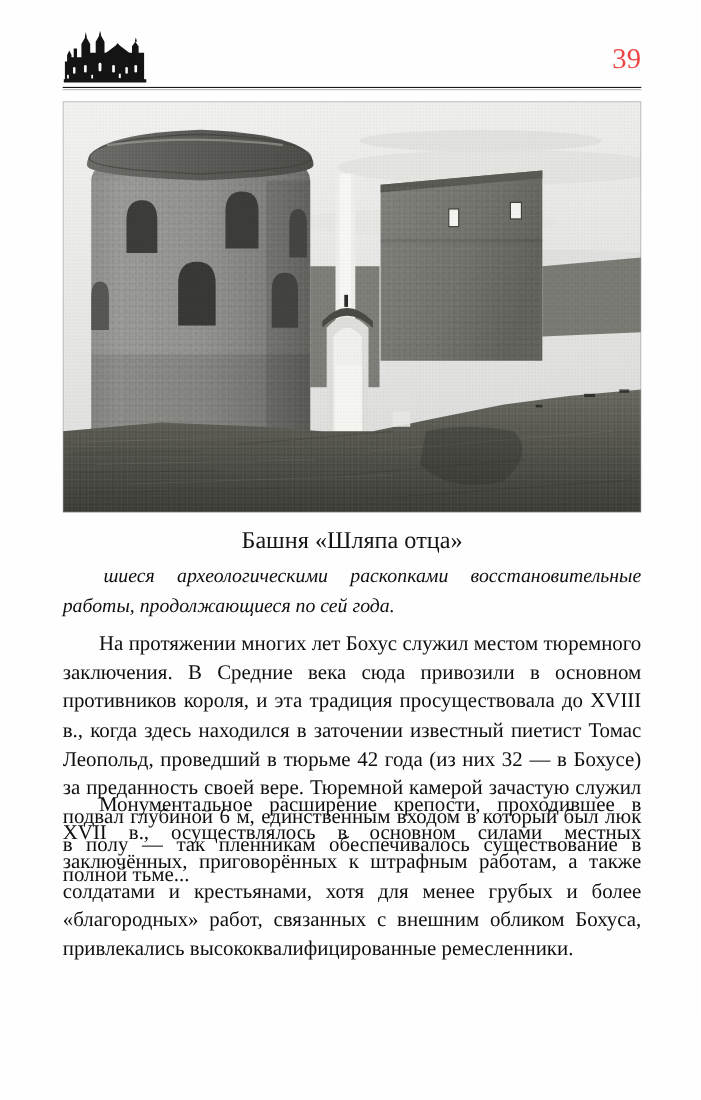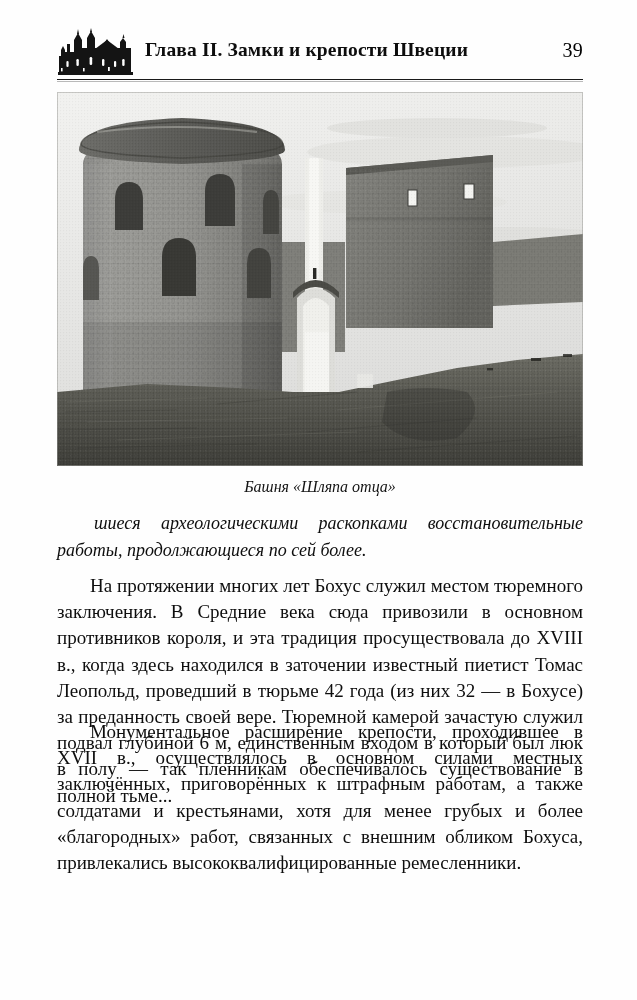--- a/index.html
+++ b/index.html
@@ -50,23 +50,23 @@
     font-size: 19.5px;
     font-weight: bold;
     letter-spacing: 0.15px;
     white-space: nowrap;
     color: #0d0d0d;
   }
   .folio {
     position: absolute;
     right: 0px;
     top: 11px;
-    font-size: 20px;
+    font-size: 26px;
     font-weight: normal;
-    color: #000000;
+    color: #ef4444;
     letter-spacing: 0.2px;
   }
   .runrule {
     position: absolute;
     left: 57px;
     top: 79px;
     width: 526px;
     height: 1px;
     background: #1a1a1a;
   }
@@ -91,22 +91,21 @@
   }
   .photo svg { display: block; }
 
   
   .caption {
     position: absolute;
     left: 57px;
     top: 478px;
     width: 526px;
     text-align: center;
-    font-style: italic;
-    font-size: 16px;
+    font-size: 22px;
     color: #141414;
   }
 
   
   .textblock {
     position: absolute;
     left: 57px;
     width: 526px;
   }
   p.para {
@@ -166,21 +165,20 @@
           <rect x="45" y="31" width="2.4" height="7" rx="1.2"></rect>
           <rect x="57" y="33" width="2.2" height="6" rx="1.1"></rect>
           <rect x="65.2" y="31" width="2.4" height="7" rx="1.2"></rect>
           <rect x="4.0" y="40" width="1.6" height="3.4"></rect>
           <rect x="26" y="40" width="1.6" height="3.4"></rect>
           <rect x="51" y="39" width="1.8" height="4"></rect>
         </g>
       </svg>
     </div>
 
-    <div class="runhead-title">Глава II. Замки и крепости Швеции</div>
 
     <div class="folio">39</div>
   </div>
 
   <div class="runrule"></div>
   <div class="runrule2"></div>
 
   <div class="photo">
     <svg width="526" height="374" viewBox="0 0 526 374" xmlns="http://www.w3.org/2000/svg">
       <defs>
@@ -330,21 +328,21 @@
         <rect x="0" y="0" width="526" height="374" fill="url(#grain)" opacity="0.75"></rect>
 
         <rect x="0" y="0" width="526" height="374" fill="none" stroke="#9c9c98" stroke-width="2" opacity="0.5"></rect>
       </g>
     </svg>
   </div>
 
   <div class="caption">Башня «Шляпа отца»</div>
 
   <div id="lead-italic" class="textblock">
-    <p class="para italic">шиеся археологическими раскопками восстановитель­ные работы, продолжающиеся по сей более.</p>
+    <p class="para italic">шиеся археологическими раскопками восстановитель­ные работы, продолжающиеся по сей года.</p>
   </div>
 
   <div id="body-1" class="textblock">
     <p class="para">На протяжении многих лет Бохус служил местом тюремного заключения. В Средние века сюда привозили в основном противни­ков короля, и эта традиция просуществовала до XVIII в., когда здесь находился в заточении известный пиетист Томас Леопольд, провед­ший в тюрьме 42 года (из них 32 — в Бохусе) за преданность сво­ей вере. Тюремной камерой зачастую служил подвал глубиной 6 м, единственным входом в который был люк в полу — так пленникам обеспечивалось существование в полной тьме...</p>
   </div>
 
   <div id="body-2" class="textblock">
     <p class="para">Монументальное расширение крепости, проходившее в XVII в., осуществлялось в основном силами местных заключённых, приго­ворённых к штрафным работам, а также солдатами и крестьянами, хотя для менее грубых и более «благородных» работ, связанных с внешним обликом Бохуса, привлекались высококвалифицирован­ные ремесленники.</p>
   </div>
 

